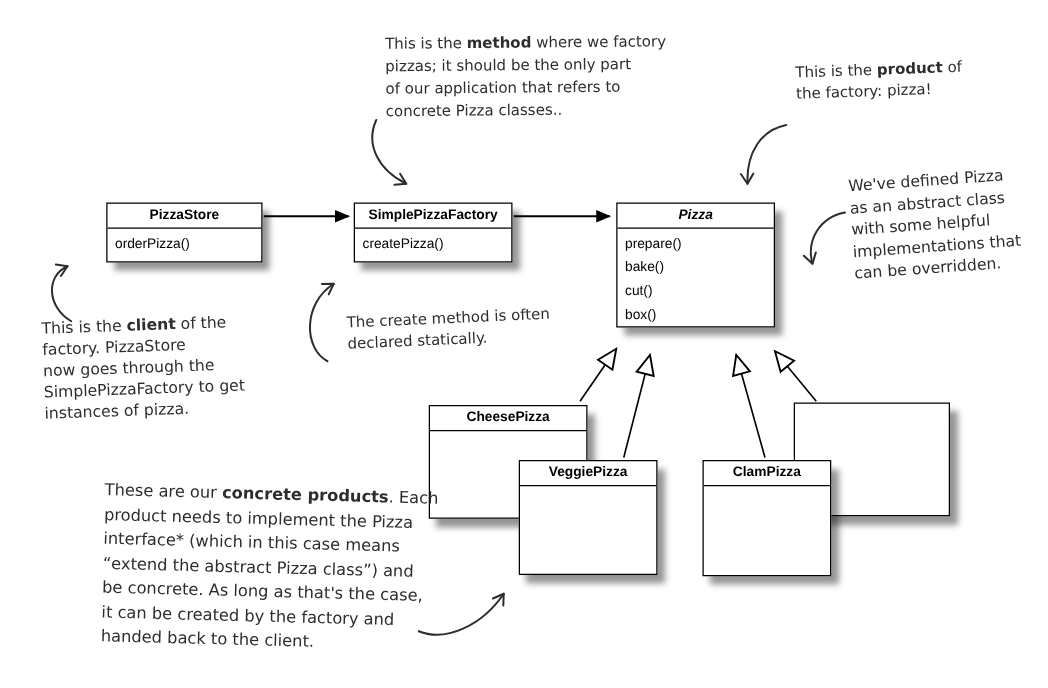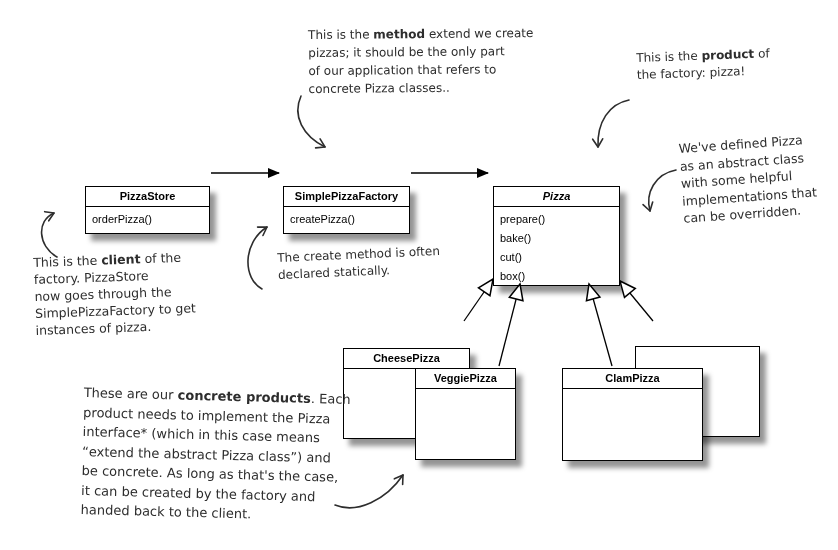--- a/index.html
+++ b/index.html
@@ -21,21 +21,21 @@
     font-weight:bold; font-size:11px; line-height:13px; padding:3px 2px;
     font-family:"Liberation Sans", sans-serif; color:#000;
     white-space:nowrap; overflow:hidden;
   }
   .uml-title.abstract { font-style:italic; }
   .uml-body { padding-top:3px; }
   .uml-m {
     font-size:11px; line-height:19px; padding-left:6px; color:#000;
     font-family:"Liberation Sans", sans-serif;
   }
-  .z1 { z-index:2;margin-top:24px; } .z2 { z-index:4; }
+  .z1 { z-index:2; } .z2 { z-index:4; }
 
   .note {
     position:absolute; z-index:3; color:#2d2d2d;
     font-family:"DejaVu Sans", sans-serif; transform-origin:left top;
   }
   .note b { font-weight:bold; }
   .nl { white-space:nowrap; }
   .n-factory  { left:308px; top:26px;  width:255px; font-size:12px;   line-height:18px;   transform:rotate(-0.5deg); }
   .n-product  { left:636px; top:50px;  width:180px; font-size:12px;   line-height:17px;   transform:rotate(-2deg); }
   .n-abstract { left:678px; top:140px; width:170px; font-size:12.5px; line-height:17.5px; transform:rotate(-4deg); }
@@ -96,36 +96,36 @@
       <div class="uml-m">cut()</div>
       <div class="uml-m">box()</div>
     </div>
   </div>
 
   <div class="uml z1" style="left:343px;top:324px;width:127px;height:91px">
     <div class="uml-title">CheesePizza</div>
     <div class="uml-body"></div>
   </div>
 
-  <div class="uml z2" style="left:415px;top:368px;width:101px;height:92px">
+  <div class="uml z2" style="left:415px;top:368px;width:111px;height:92px">
     <div class="uml-title">VeggiePizza</div>
     <div class="uml-body"></div>
   </div>
 
-  <div class="uml z2" style="left:562px;top:368px;width:141px;height:93px">
+  <div class="uml z2" style="left:562px;top:368px;width:103px;height:93px">
     <div class="uml-title">ClamPizza</div>
     <div class="uml-body"></div>
   </div>
 
   <div class="uml z1" style="left:635px;top:322px;width:125px;height:91px">
     <div class="uml-body"></div>
   </div>
 
   <div class="note n-factory">
-    <div class="nl"><span>This is the </span><b>method</b><span> extend we create</span></div>
+    <div class="nl"><span>This is the </span><b>method</b><span> where we factory</span></div>
     <div class="nl">pizzas; it should be the only part</div>
     <div class="nl">of our application that refers to</div>
     <div class="nl">concrete Pizza classes..</div>
   </div>
 
   <div class="note n-product">
     <div class="nl"><span>This is the </span><b>product</b><span> of</span></div>
     <div class="nl">the factory: pizza!</div>
   </div>
 

